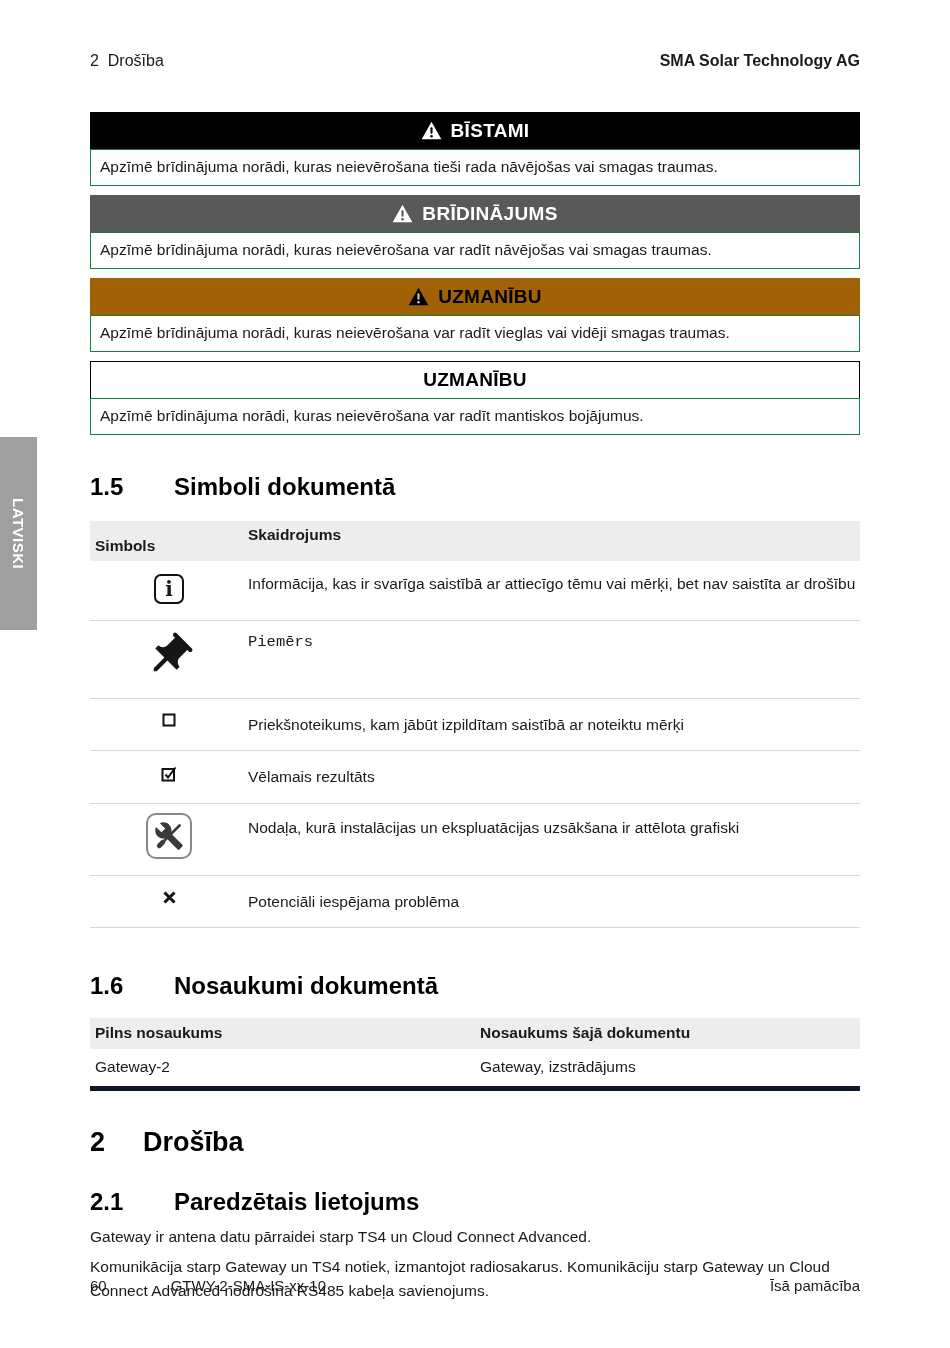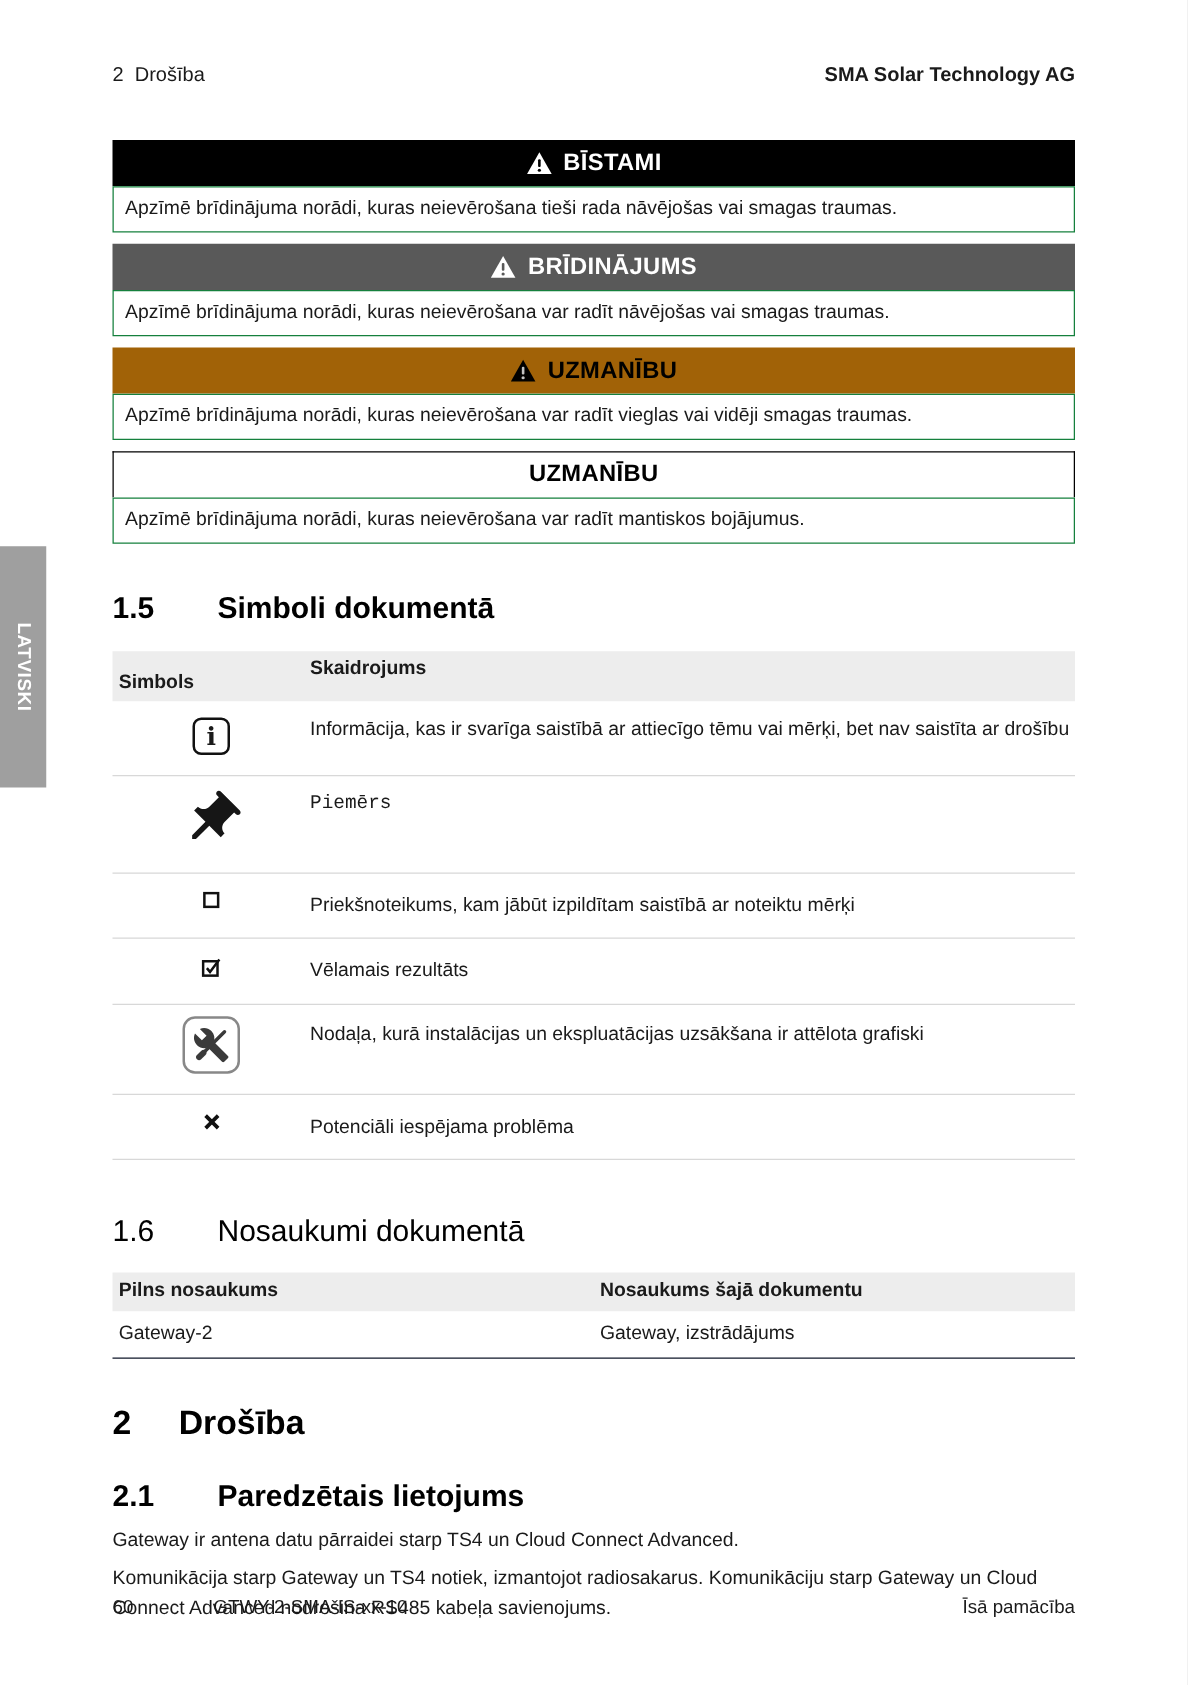--- a/index.html
+++ b/index.html
@@ -30,21 +30,21 @@
   .warn-warning .tri-bg { fill:#ffffff; } .warn-warning .tri-ex { fill:#595959; }
   .warn-caution .tri-bg { fill:#000000; } .warn-caution .tri-ex { fill:#c2c2c2; }
 
   
   .h-15, .h-21 { display:flex; font-size:24px; font-weight:bold; color:#000; }
   .h-15 { margin-top:38px; }
   .h-21 { margin-top:30px; }
   .h-15 .num, .h-21 .num { width:84px; flex:0 0 84px; }
   .h-2 { display:flex; font-size:27px; font-weight:bold; color:#000; margin-top:36px; }
   .h-2 .num { width:53px; flex:0 0 53px; }
-  .h-16 { display:flex; font-size:24px; font-weight:normal; color:#000; margin-top:44px; }
+  .h-16 { display:flex; font-size:24px; font-weight:bold; color:#000; margin-top:44px; }
   .h-16 .num { width:84px; flex:0 0 84px; }
 
   
   .sym-table { margin-top:20px; }
   .sym-head { display:flex; background:#ededed; font-weight:bold; font-size:15.5px; padding:5px 0 6px; }
   .sym-head .c1 { width:158px; flex:0 0 158px; padding-left:5px;margin-top:11px; }
   .sym-head .c2 { flex:1; }
   .sym-row { display:flex; align-items:flex-start; border-bottom:1px solid #d8d8d8; }
   .icon-cell { width:158px; flex:0 0 158px; display:flex; justify-content:center; }
   .sym-text { flex:1; font-size:15.5px; line-height:1.5; padding-right:4px; }
@@ -56,21 +56,21 @@
 
   .info-box { width:30px; height:30px; border:2px solid #111; border-radius:7px;
     display:flex; align-items:center; justify-content:center; margin-top:2px; }
   .info-i { font-family:"DejaVu Serif", serif; font-weight:bold; font-size:20px; line-height:1; }
   .tools-frame { width:46px; height:46px; border:2.5px solid #888; border-radius:10px;
     display:flex; align-items:center; justify-content:center; }
 
   
   .names-table { margin-top:18px; }
   .nt-head { display:flex; background:#ededed; font-weight:bold; font-size:15.5px; padding:6px 0 7px; }
-  .nt-row  { display:flex; font-size:15.5px; padding:9px 0 10px; border-bottom:1px solid #0f172a; }
+  .nt-row  { display:flex; font-size:15.5px; padding:9px 0 10px; border-bottom:5px solid #0f172a; }
   .nt-c { width:50%; flex:0 0 50%; padding-left:5px; }
 
   
   .para { font-size:15.5px; line-height:1.55; margin-top:9px; }
   .para + .para { margin-top:6px; }
 
   
   .doc-footer { position:absolute; left:90px; right:90px; top:1277px;
     display:flex; align-items:baseline; font-size:15px; }
   .ft-code { margin-left:64px; }

